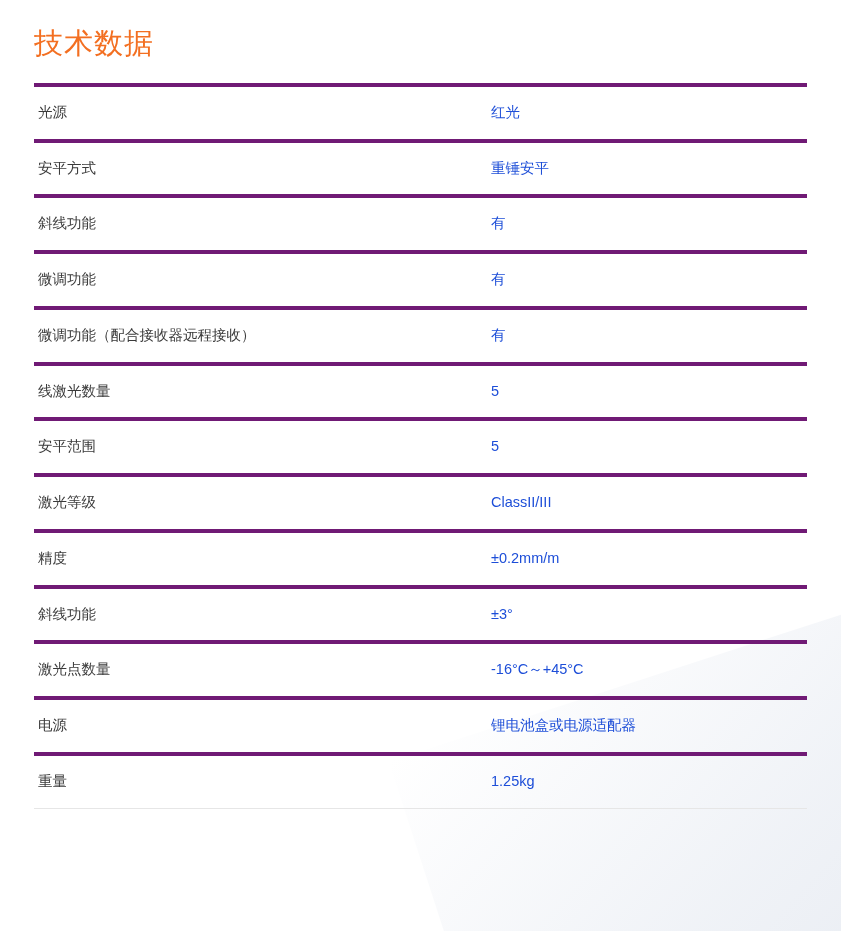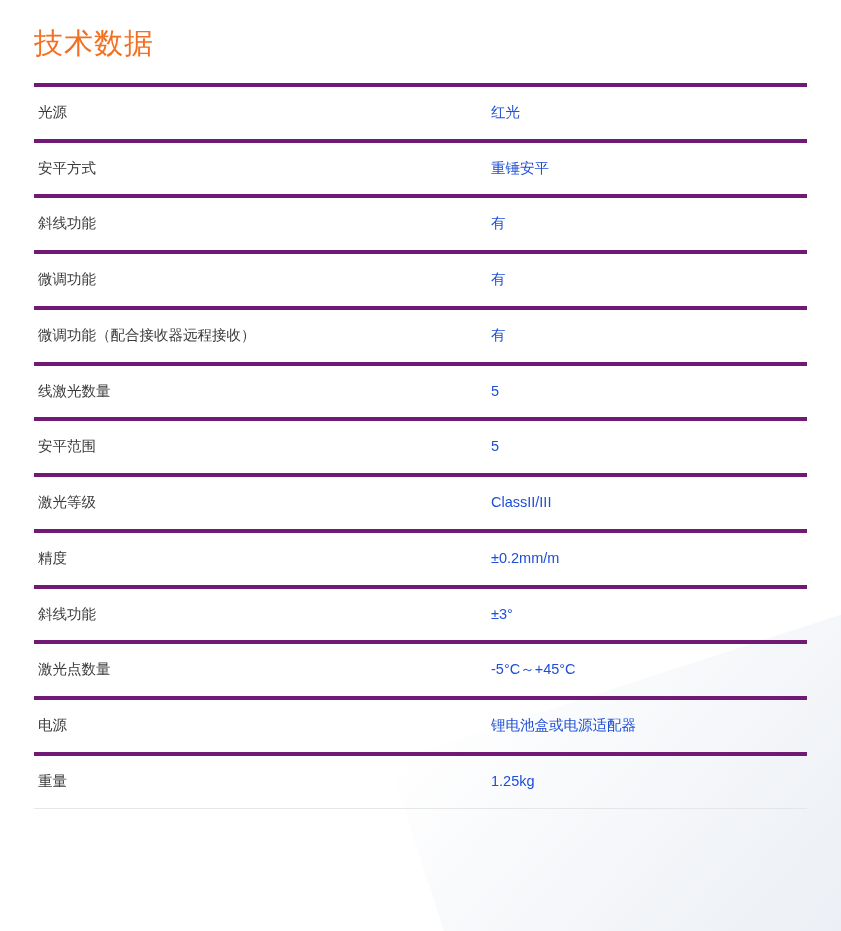--- a/index.html
+++ b/index.html
@@ -113,21 +113,21 @@
       <tr>
         <td class="label">精度</td>
         <td class="value">±0.2mm/m</td>
       </tr>
       <tr>
         <td class="label">斜线功能</td>
         <td class="value">±3°</td>
       </tr>
       <tr>
         <td class="label">激光点数量</td>
-        <td class="value">-5°C～+45°C</td>
+        <td class="value">-16°C～+45°C</td>
       </tr>
       <tr>
         <td class="label">电源</td>
         <td class="value">锂电池盒或电源适配器</td>
       </tr>
       <tr>
         <td class="label">重量</td>
         <td class="value">1.25kg</td>
       </tr>
     </tbody>

